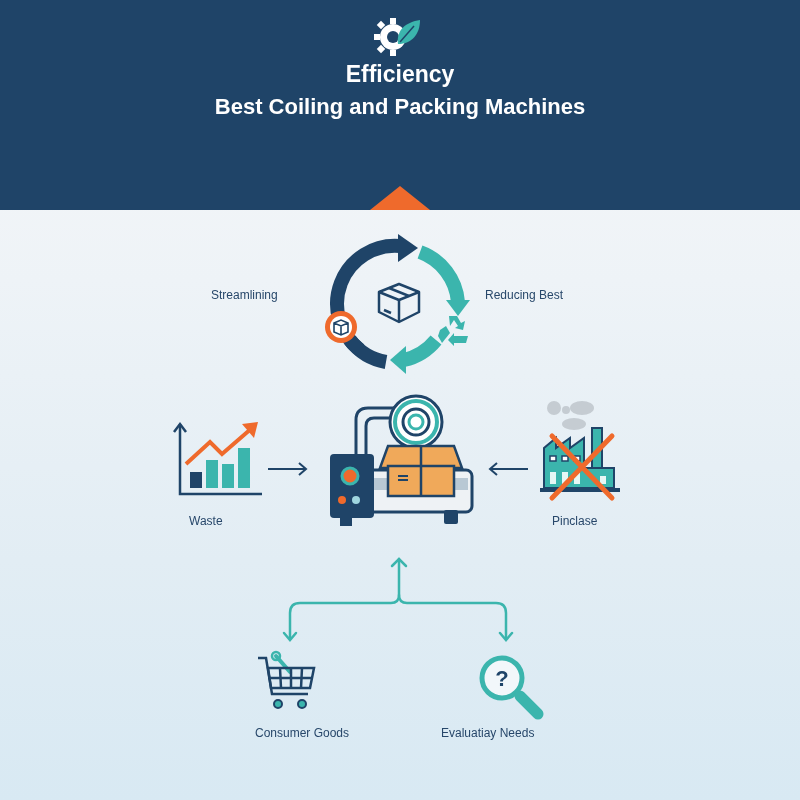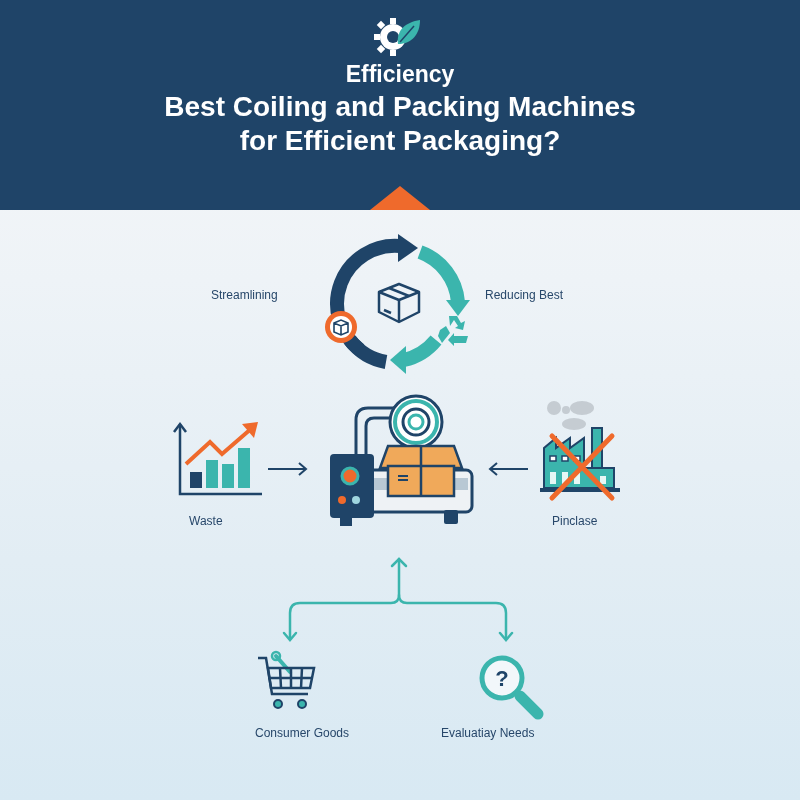--- a/index.html
+++ b/index.html
@@ -2,21 +2,21 @@
 <html><head>
 <meta charset="utf-8">
 <style>
   html,body{margin:0;padding:0;}
   body{width:800px;height:800px;overflow:hidden;position:relative;
     font-family:"Liberation Sans",sans-serif;
     background:linear-gradient(180deg,#f7f8f9 0%,#eef3f7 35%,#e2edf4 70%,#d8e9f3 100%);}
   .header{position:absolute;left:0;top:0;width:800px;height:210px;background:#1f4468;}
   .header-icon{position:absolute;left:374px;top:14px;width:50px;height:44px;}
   .tag{position:absolute;left:0;width:800px;top:61px;text-align:center;color:#fff;font-weight:bold;font-size:23px;}
-  .title{position:absolute;left:0;width:800px;top:90px;text-align:center;color:#fff;font-weight:bold;font-size:28px;line-height:34px;}
+  .title{position:absolute;left:0;width:800px;top:90px;text-align:center;color:#fff;font-weight:bold;font-size:22px;line-height:34px;}
   .pointer{position:absolute;left:370px;top:186px;width:0;height:0;border-left:30px solid transparent;border-right:30px solid transparent;border-bottom:24px solid #ef6a2c;}
   .lbl{position:absolute;color:#27476a;font-size:12px;white-space:nowrap;}
   svg{position:absolute;overflow:visible;}
 </style>
 </head>
 <body>
 
 <div class="header">
   <svg class="header-icon" viewBox="0 0 50 44" width="50" height="44" style="position:absolute;">
     <g fill="#fff">
@@ -27,21 +27,20 @@
       <rect x="4" y="8" width="6" height="6" transform="rotate(45 7 11)"></rect>
       <rect x="4" y="32" width="6" height="6" transform="rotate(45 7 35)"></rect>
     </g>
     <circle cx="19" cy="23" r="6" fill="#1f4468"></circle>
     <path d="M24 30 C22 16 32 8 46 6 C46 20 38 30 24 30 Z" fill="#3bb5ad"></path>
     <path d="M26 28 L40 12" stroke="#1f4468" stroke-width="1.5"></path>
   </svg>
   <div class="tag">Efficiency</div>
   <div class="title">
     <div>Best Coiling and Packing Machines</div>
-    <div>for Efficient Packaging?</div>
   </div>
   <div class="pointer"></div>
 </div>
 
 <svg style="left:320px;top:232px;" width="160" height="140" viewBox="0 0 160 140">
 
   <path d="M40 118 A58 58 0 0 1 80 14" fill="none" stroke="#1f4468" stroke-width="14"></path>
   <polygon points="78,2 98,16 78,30" fill="#1f4468"></polygon>
 
   <path d="M100 20 A58 58 0 0 1 138 70" fill="none" stroke="#3bb5ad" stroke-width="14"></path>

